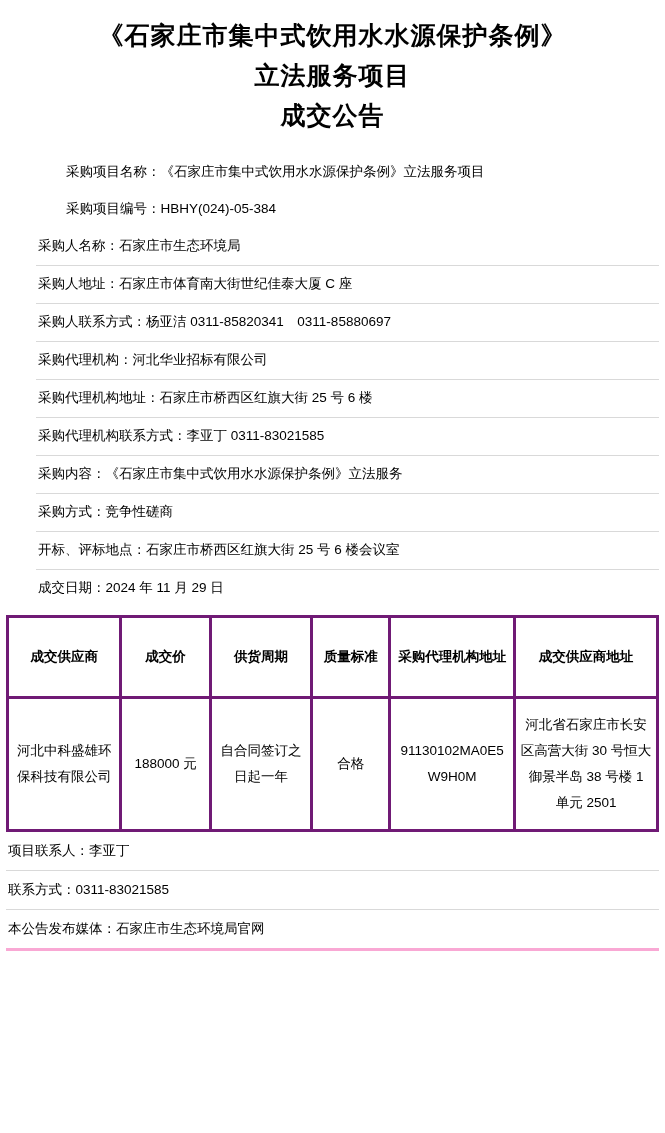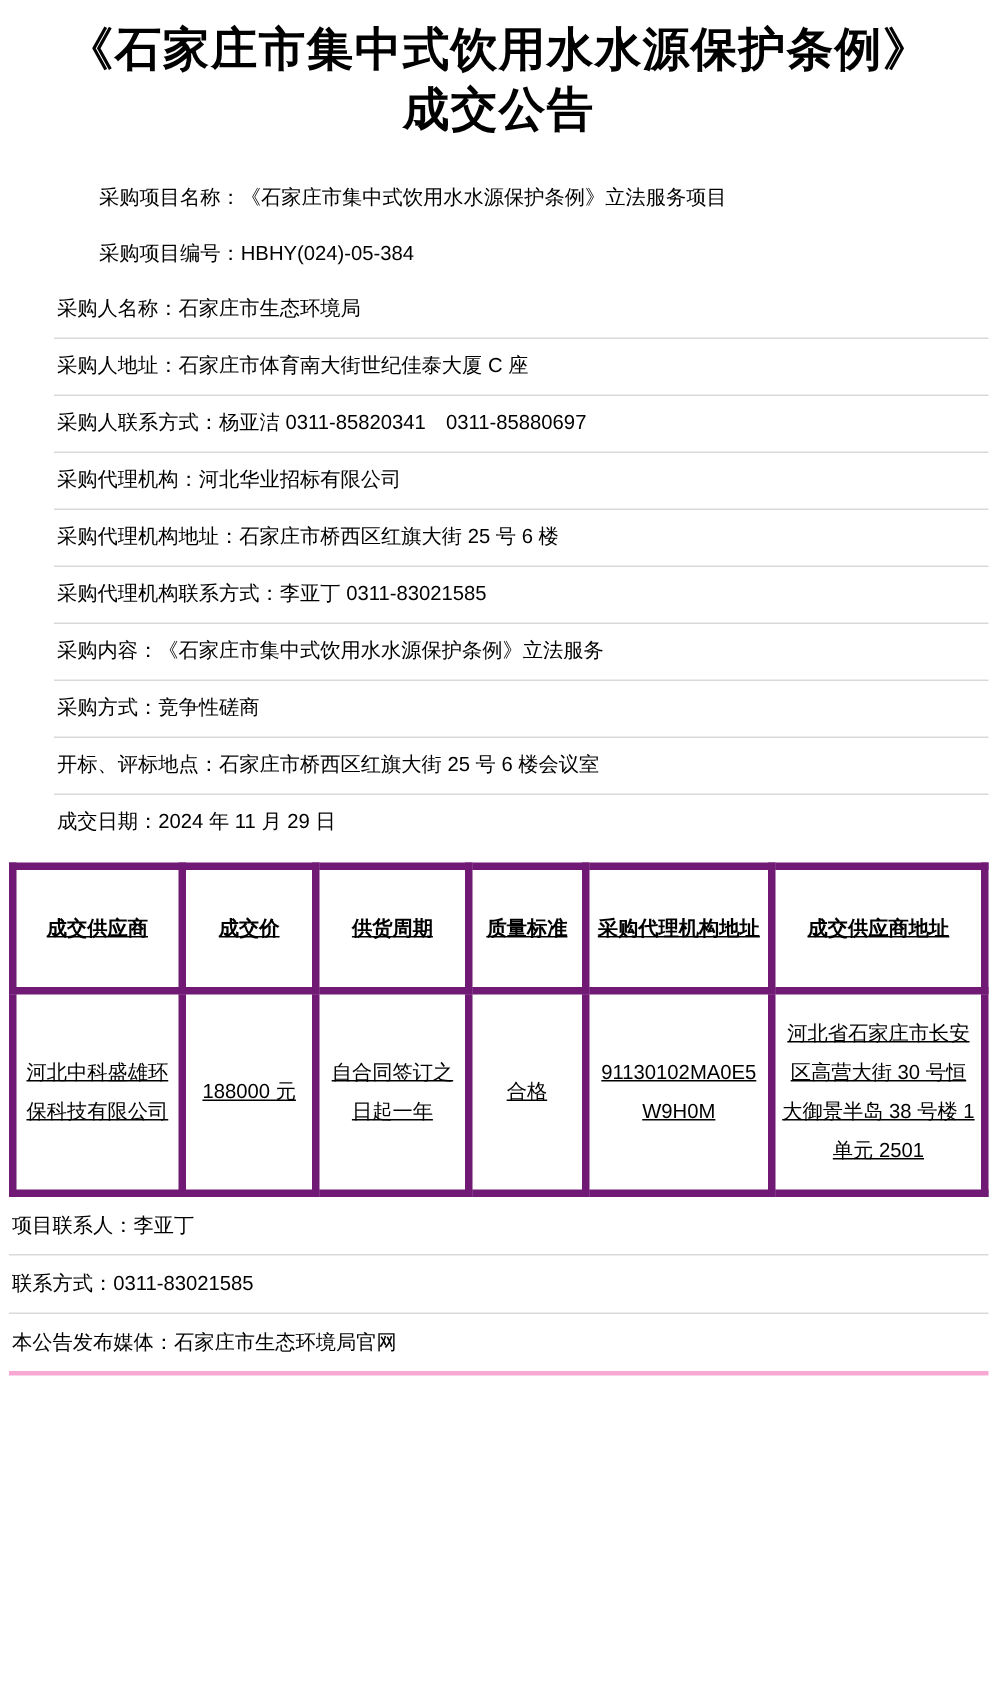--- a/index.html
+++ b/index.html
@@ -20,25 +20,25 @@
     box-sizing: border-box;
     padding: 10px 6px 0 6px;
     position: relative;
   }
   .title-block {
     text-align: center;
     margin-top: 6px;
     margin-bottom: 18px;
   }
   .title-line {
-    font-size: 31px;
+    font-size: 25px;
     font-weight: bold;
     line-height: 40px;
     letter-spacing: 1px;
-    font-family: Liberation Mono, monospace;
+    font-family: Liberation Serif, serif;
   }
   .meta-list {
     margin: 0 0 8px 0;
     padding: 0;
   }
   .meta-row {
     font-size: 13.5px;
     line-height: 20px;
     padding: 8px 2px 9px 2px;
     border-bottom: 1px solid #d9d9d9;
@@ -51,28 +51,27 @@
   .meta-row.no-rule {
     border-bottom: none;
   }
   table.award {
     width: 100%;
     border-collapse: collapse;
     table-layout: fixed;
     margin: 2px 0 0 0;
   }
   table.award th, table.award td {
-    border: 5px solid #701a75;
+    border: 3px solid #701a75;
     text-align: center;
     vertical-align: middle;
     font-size: 13.5px;
     line-height: 26px;
     padding: 6px 4px;
     word-break: break-all;
-    text-decoration: underline;
   }
   table.award th {
     font-weight: bold;
     height: 66px;
   }
   table.award td {
     height: 118px;
   }
   .col1 { width: 17.5%; }
   .col2 { width: 13.5%; }
@@ -96,20 +95,21 @@
     height: 48px;
   }
 </style>
 </head>
 <body>
 
 <div class="page">
 
   <div class="title-block">
     <div class="title-line">《石家庄市集中式饮用水水源保护条例》</div>
+    <div class="title-line">立法服务项目</div>
     <div class="title-line">成交公告</div>
   </div>
 
   <div class="meta-list">
     <div class="meta-row indent">采购项目名称：《石家庄市集中式饮用水水源保护条例》立法服务项目</div>
     <div class="meta-row indent">采购项目编号：HBHY(024)-05-384</div>
     <div class="meta-row">采购人名称：石家庄市生态环境局</div>
     <div class="meta-row">采购人地址：石家庄市体育南大街世纪佳泰大厦 C 座</div>
     <div class="meta-row">采购人联系方式：杨亚洁 0311-85820341　0311-85880697</div>
     <div class="meta-row">采购代理机构：河北华业招标有限公司</div>

